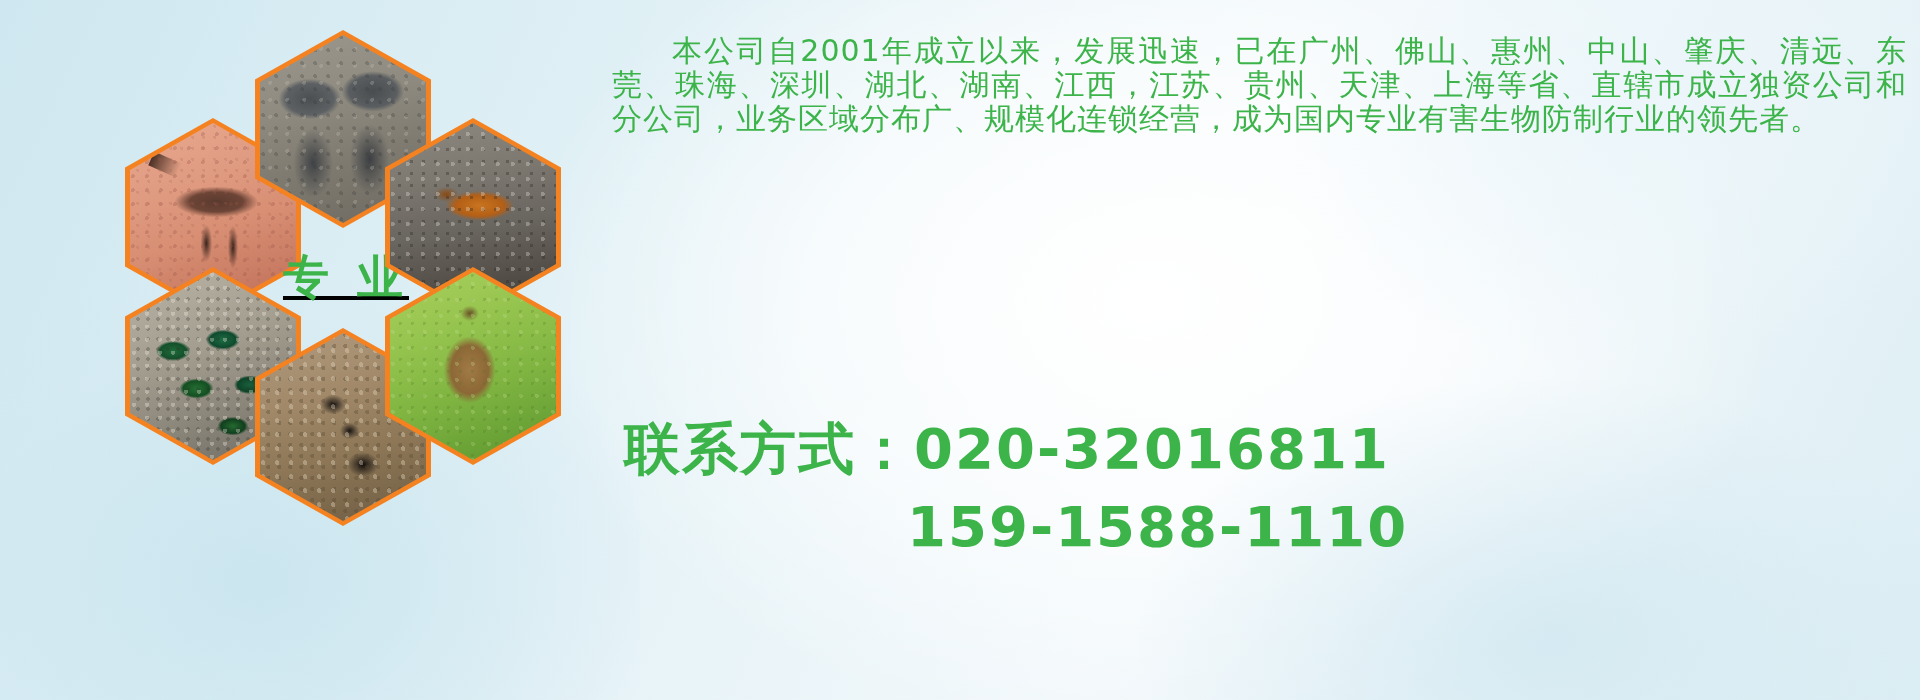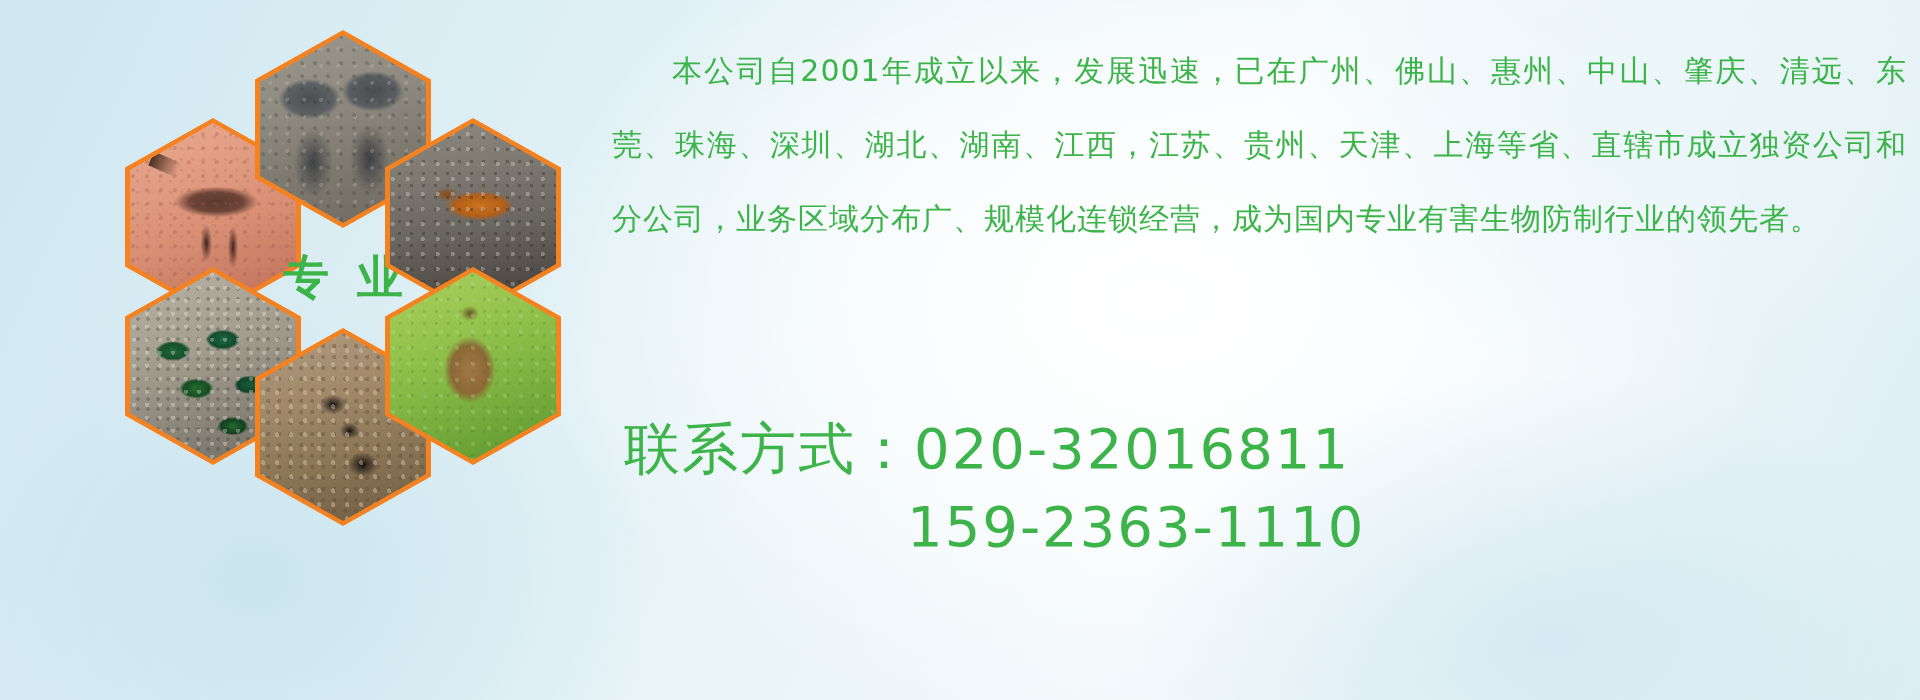--- a/index.html
+++ b/index.html
@@ -162,54 +162,54 @@
     opacity:.6;
   }
 
   
   .hex-center {
     background:transparent;
   }
   .hex-center .inner {
     background:transparent;
     display:flex; flex-direction:column;
-    align-items:center; justify-content:center;
+    align-items:center; justify-content:center;text-decoration:underline;
   }
   .slogan-line {
     color:#3cb44a;
     font-weight:bold;
     font-size:46px;
     letter-spacing:6px;
     line-height:1.25;
     text-indent:6px;
     white-space:nowrap;
   }
 
   
   #copy {
     position:absolute;
     left:612px; top:34px;
     width:1300px;
   }
   #intro {
     color:#3cb44a;
     font-size:30px;
-    line-height:74px;
+    line-height:34px;
     text-indent:60px;
     letter-spacing:1px;
     font-weight:500;
     width:1295px;
     text-align:justify;
     text-align-last:left;
   }
   #contact {
     position:absolute;
     left:12px; top:376px;
     color:#3cb44a;
-    font-weight:normal;
+    font-weight:bold;
   }
   .contact-line-1 {
     font-size:56px;
     line-height:78px;
     letter-spacing:2px;
     white-space:nowrap;
   }
   .contact-line-2 {
     font-size:56px;
     line-height:78px;
@@ -272,18 +272,18 @@
     </div>
 
   </div>
 
   <div id="copy">
 
     <div id="intro">本公司自2001年成立以来，发展迅速，已在广州、佛山、惠州、中山、肇庆、清远、东莞、珠海、深圳、湖北、湖南、江西，江苏、贵州、天津、上海等省、直辖市成立独资公司和分公司，业务区域分布广、规模化连锁经营，成为国内专业有害生物防制行业的领先者。</div>
 
     <div id="contact">
       <div class="contact-line-1">联系方式：020-32016811</div>
-      <div class="contact-line-2">159-2363-1110</div>
+      <div class="contact-line-2">159-1588-1110</div>
     </div>
 
   </div>
 
 </div>
 
 </body></html>

